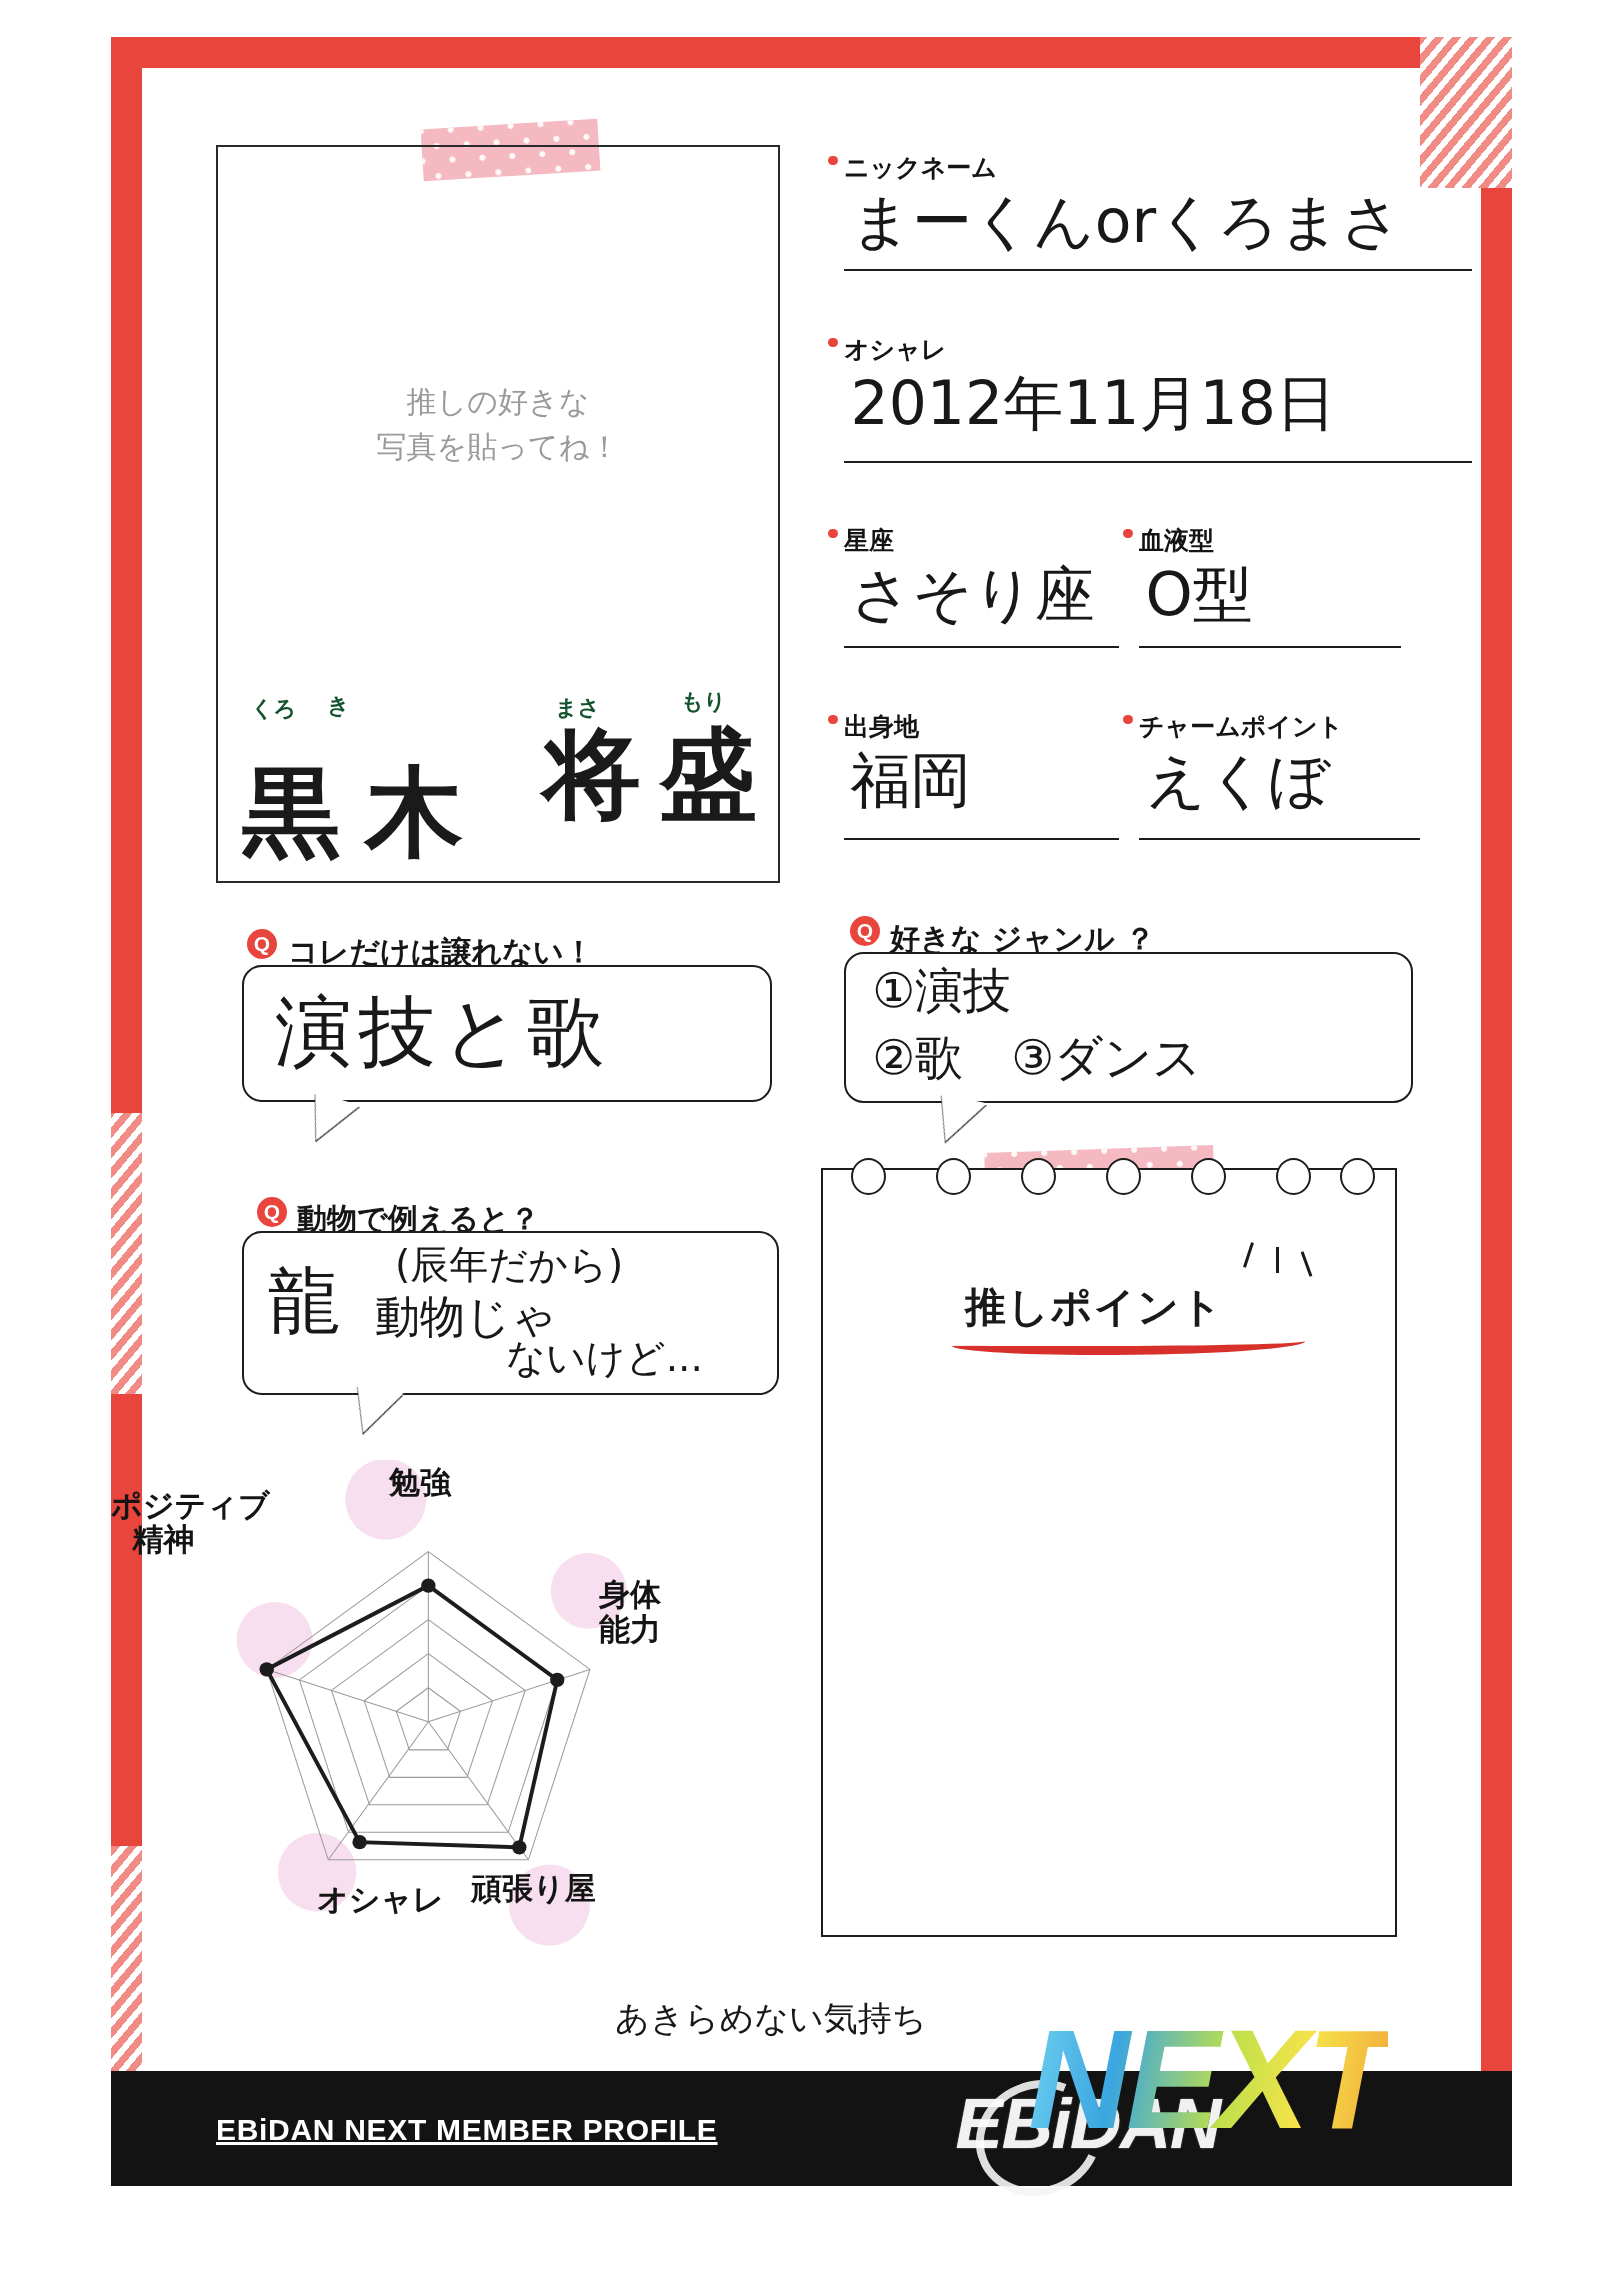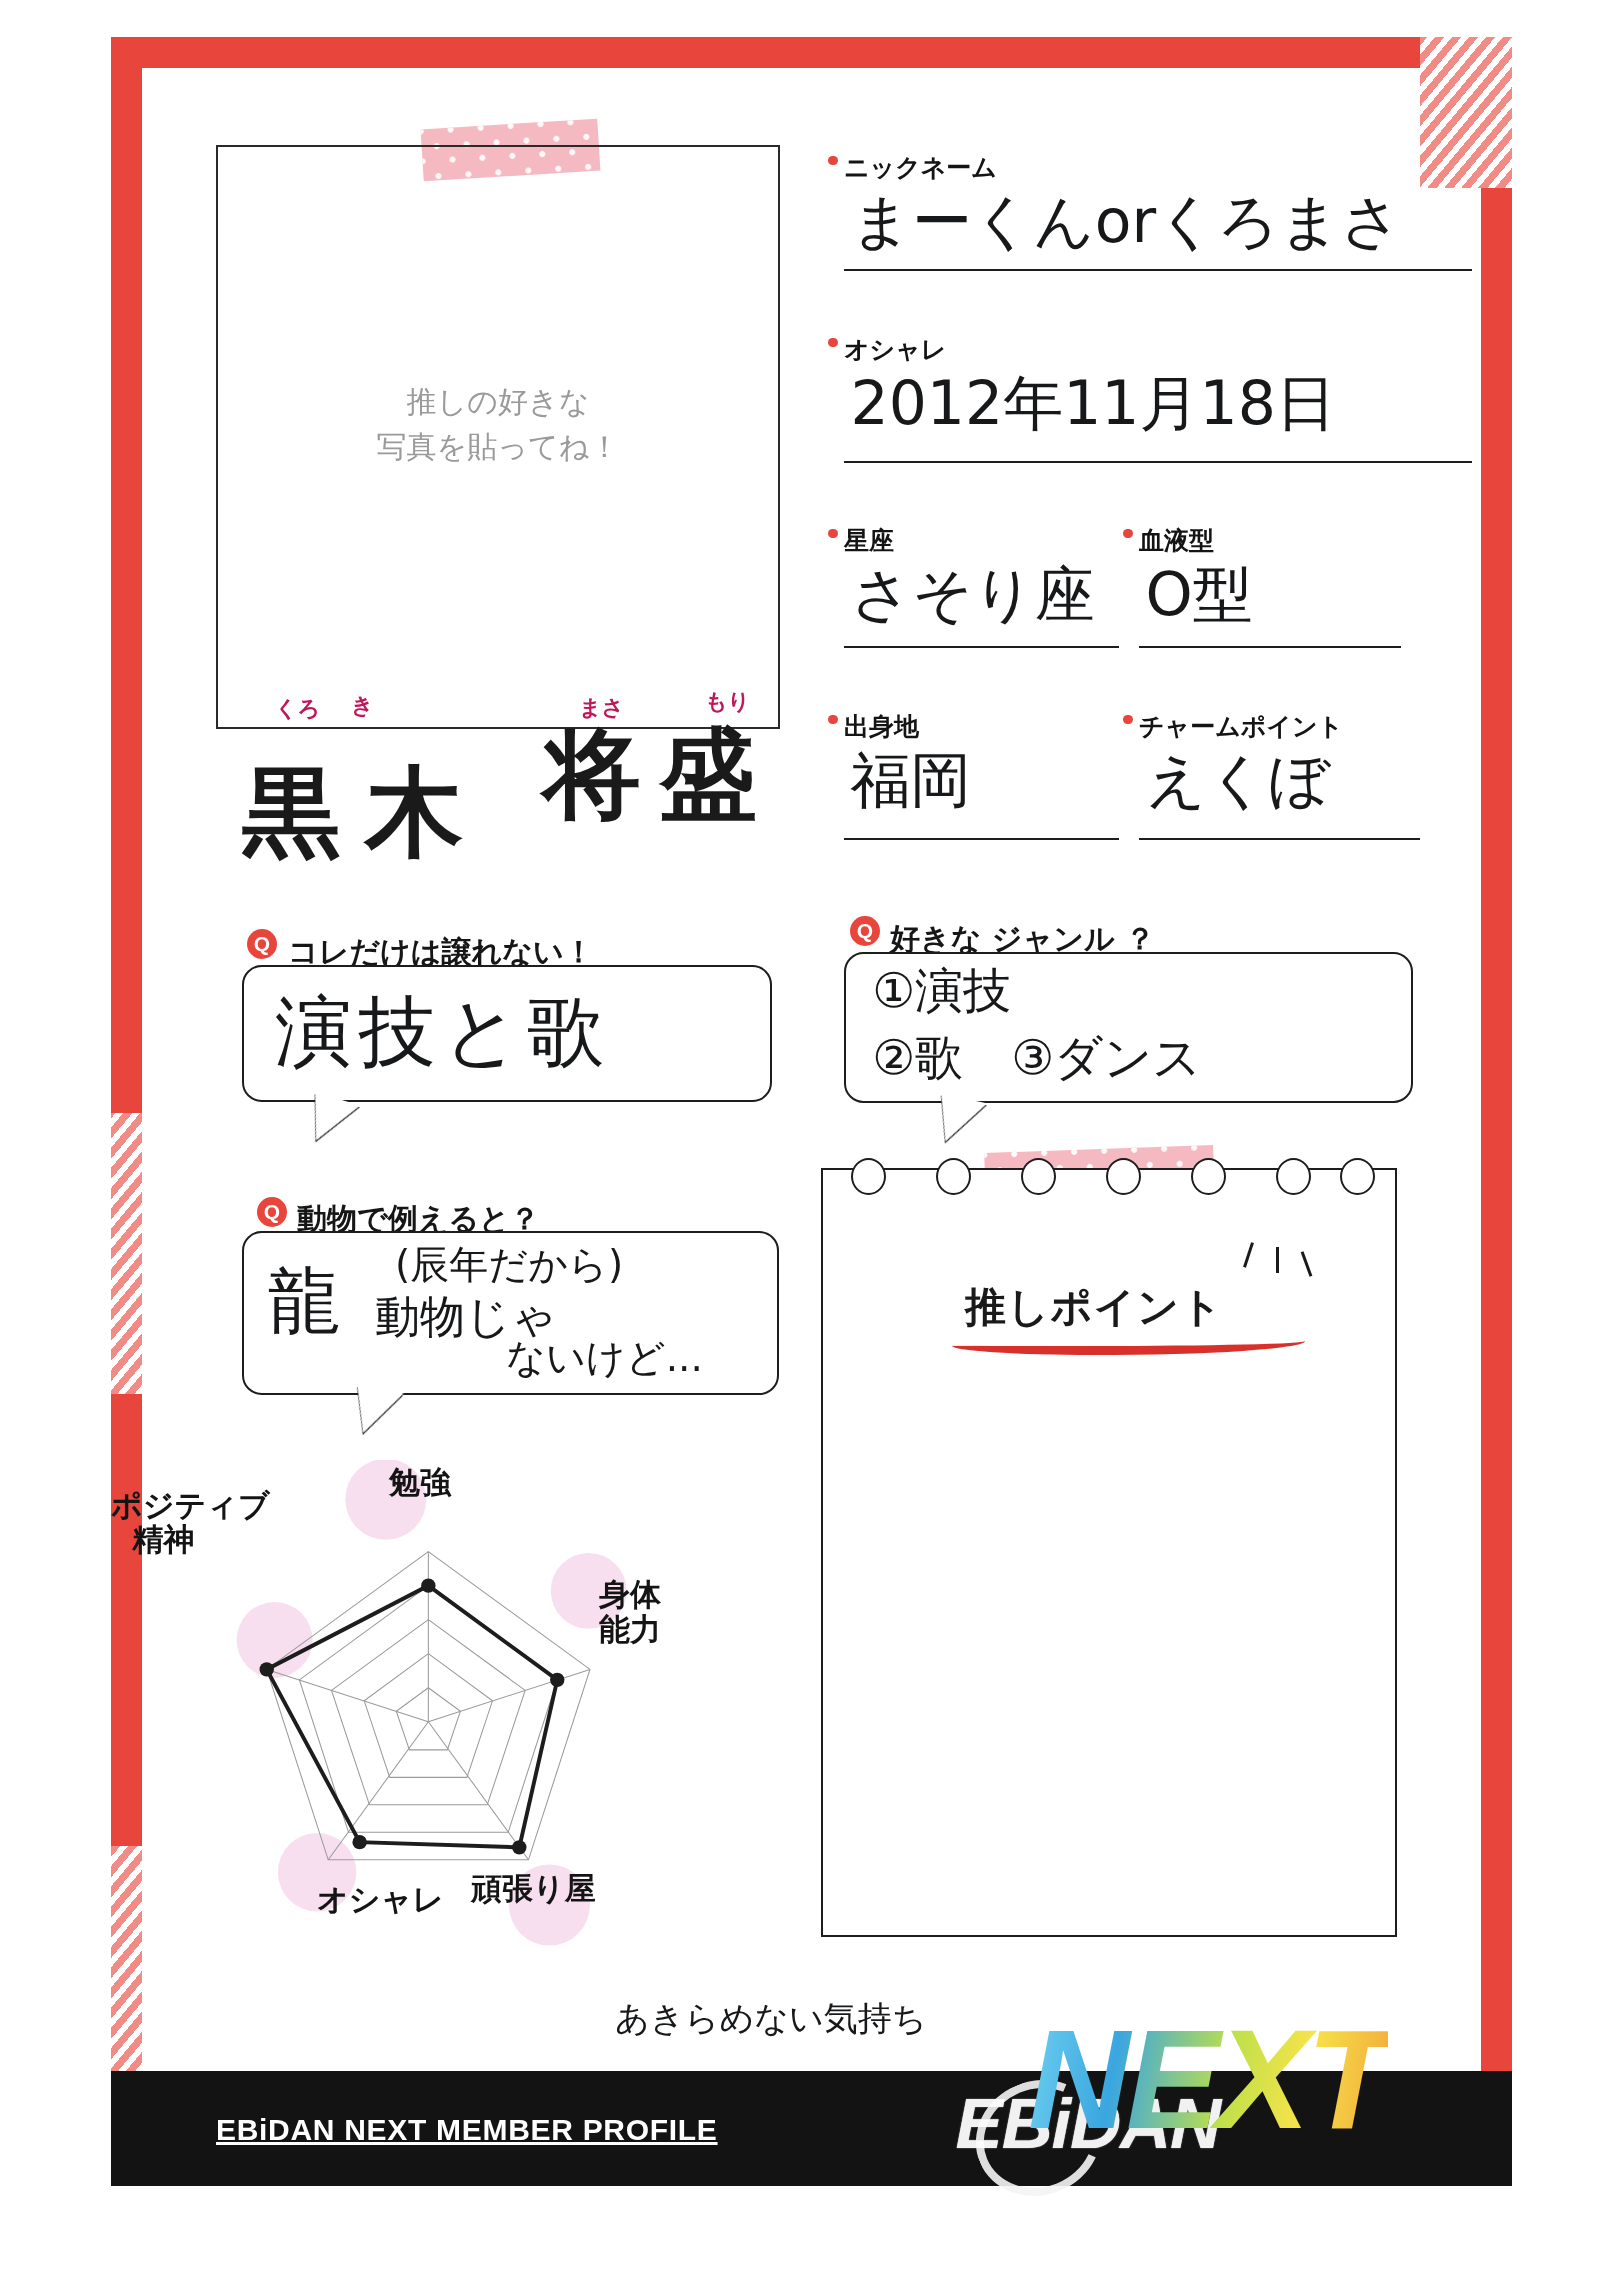--- a/index.html
+++ b/index.html
@@ -131,21 +131,21 @@
     background-position: 0 2.6px, 15px 17px;
     opacity: .95;
   }
   .tape.t-photo { left: 422px; top: 124px; width: 177px; height: 52px; transform: rotate(-3.5deg); }
   .tape.t-note  { left: 985px; top: 1149px; width: 229px; height: 51px; transform: rotate(-2deg); }
 
   
   .photo-box {
     position: absolute;
     left: 216px; top: 145px;
-    width: 564px; height: 584px;
+    width: 564px; height: 738px;
     border: 2.6px solid #2a2a2a;
     box-sizing: border-box;
     padding-left: 13px;
   }
   .photo-hint {
     position: absolute;
     left: 0; right: 0;
     top: 232px;
     text-align: center;
     color: #9a9a9a;
@@ -167,24 +167,23 @@
     left: 543px; top: 710px;
     font-size: 98px;
     font-weight: bold;
     color: #1a1a1a;
     font-family: "DejaVu Sans", sans-serif;
     letter-spacing: 18.3px;
   }
   .furi {
     position: absolute;
     font-size: 22px;
-    color: #be185d;
-    font-family: "DejaVu Sans", sans-serif;
-    font-weight: bold;
-    margin-left: 24px;
+    color: #14532d;
+    font-family: "DejaVu Sans", sans-serif;
+    font-weight: bold;
   }
   .furi.f1 { left: 251px;  top: 694px; }
   .furi.f2 { left: 327px;  top: 691px; }
   .furi.f3 { left: 555px;  top: 693px; }
   .furi.f4 { left: 681px; top: 687px; }
 
   
   .field { position: absolute; }
   .field .lbl {
     position: absolute;

